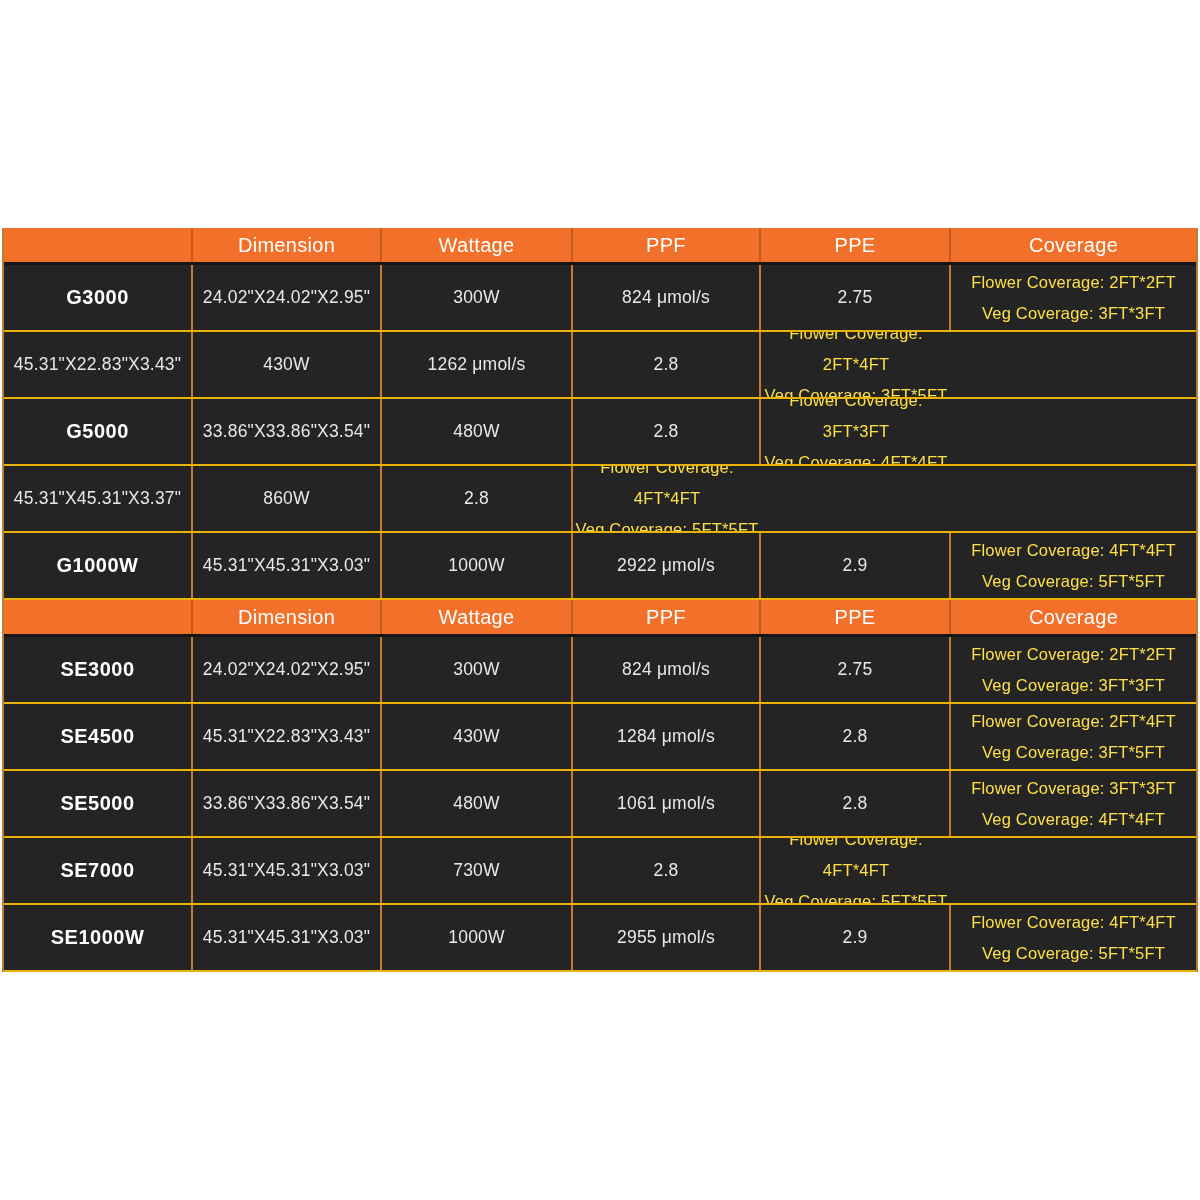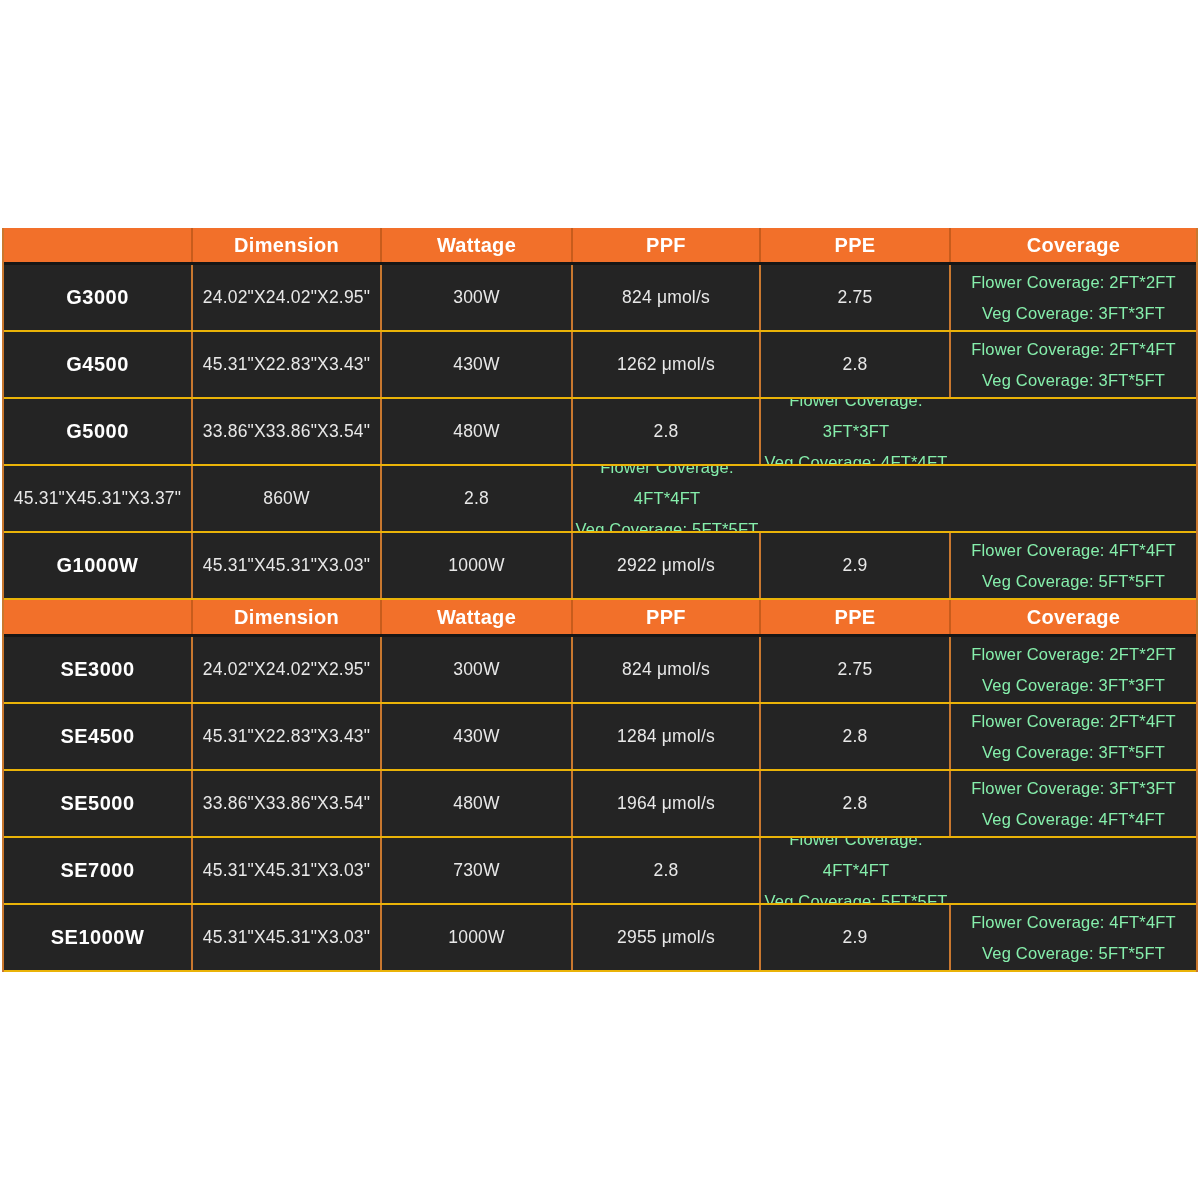--- a/index.html
+++ b/index.html
@@ -47,41 +47,41 @@
     overflow: hidden;
   }
   .header-row .cell {
     border-right: 2px solid #c85c1c;
   }
   .cell:last-child {
     border-right: none;
   }
   .h-cell {
     color: #ffffff;
-    font-weight: bold;
+    font-weight: normal;
     font-size: 20px;
     letter-spacing: 0.3px;
   }
   .model {
     color: #ffffff;
     font-weight: bold;
     font-size: 20px;
     letter-spacing: 0.5px;
   }
   .val {
     color: #e8e8e8;
     font-size: 17.5px;
     letter-spacing: 0.2px;
   }
   .coverage {
     flex-direction: column;
     justify-content: center;
   }
   .cov-line {
-    color: #86efac;
+    color: #fde047;
     font-size: 16.5px;
     line-height: 31px;
     text-align: center;
     letter-spacing: 0.2px;
   }
 </style>
 </head>
 <body>
 
 <div class="stage">
@@ -102,21 +102,20 @@
       <div class="cell val">300W</div>
       <div class="cell val">824 μmol/s</div>
       <div class="cell val">2.75</div>
       <div class="cell coverage">
         <div class="cov-line">Flower Coverage: 2FT*2FT</div>
         <div class="cov-line">Veg Coverage: 3FT*3FT</div>
       </div>
     </div>
 
     <div class="t-row data-row">
-      <div class="cell model">G4500</div>
       <div class="cell val">45.31"X22.83"X3.43"</div>
       <div class="cell val">430W</div>
       <div class="cell val">1262 μmol/s</div>
       <div class="cell val">2.8</div>
       <div class="cell coverage">
         <div class="cov-line">Flower Coverage: 2FT*4FT</div>
         <div class="cov-line">Veg Coverage: 3FT*5FT</div>
       </div>
     </div>
 
@@ -183,21 +182,21 @@
       <div class="cell coverage">
         <div class="cov-line">Flower Coverage: 2FT*4FT</div>
         <div class="cov-line">Veg Coverage: 3FT*5FT</div>
       </div>
     </div>
 
     <div class="t-row data-row">
       <div class="cell model">SE5000</div>
       <div class="cell val">33.86"X33.86"X3.54"</div>
       <div class="cell val">480W</div>
-      <div class="cell val">1964 μmol/s</div>
+      <div class="cell val">1061 μmol/s</div>
       <div class="cell val">2.8</div>
       <div class="cell coverage">
         <div class="cov-line">Flower Coverage: 3FT*3FT</div>
         <div class="cov-line">Veg Coverage: 4FT*4FT</div>
       </div>
     </div>
 
     <div class="t-row data-row">
       <div class="cell model">SE7000</div>
       <div class="cell val">45.31"X45.31"X3.03"</div>

